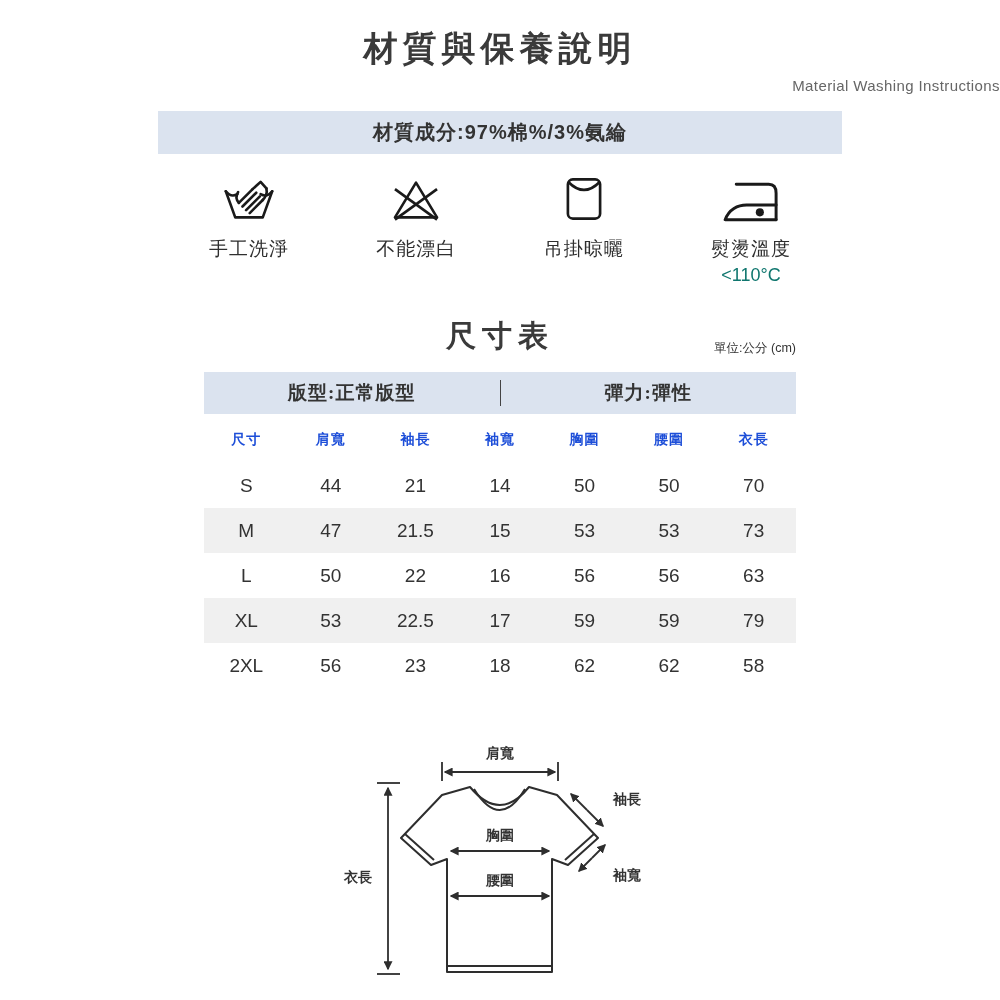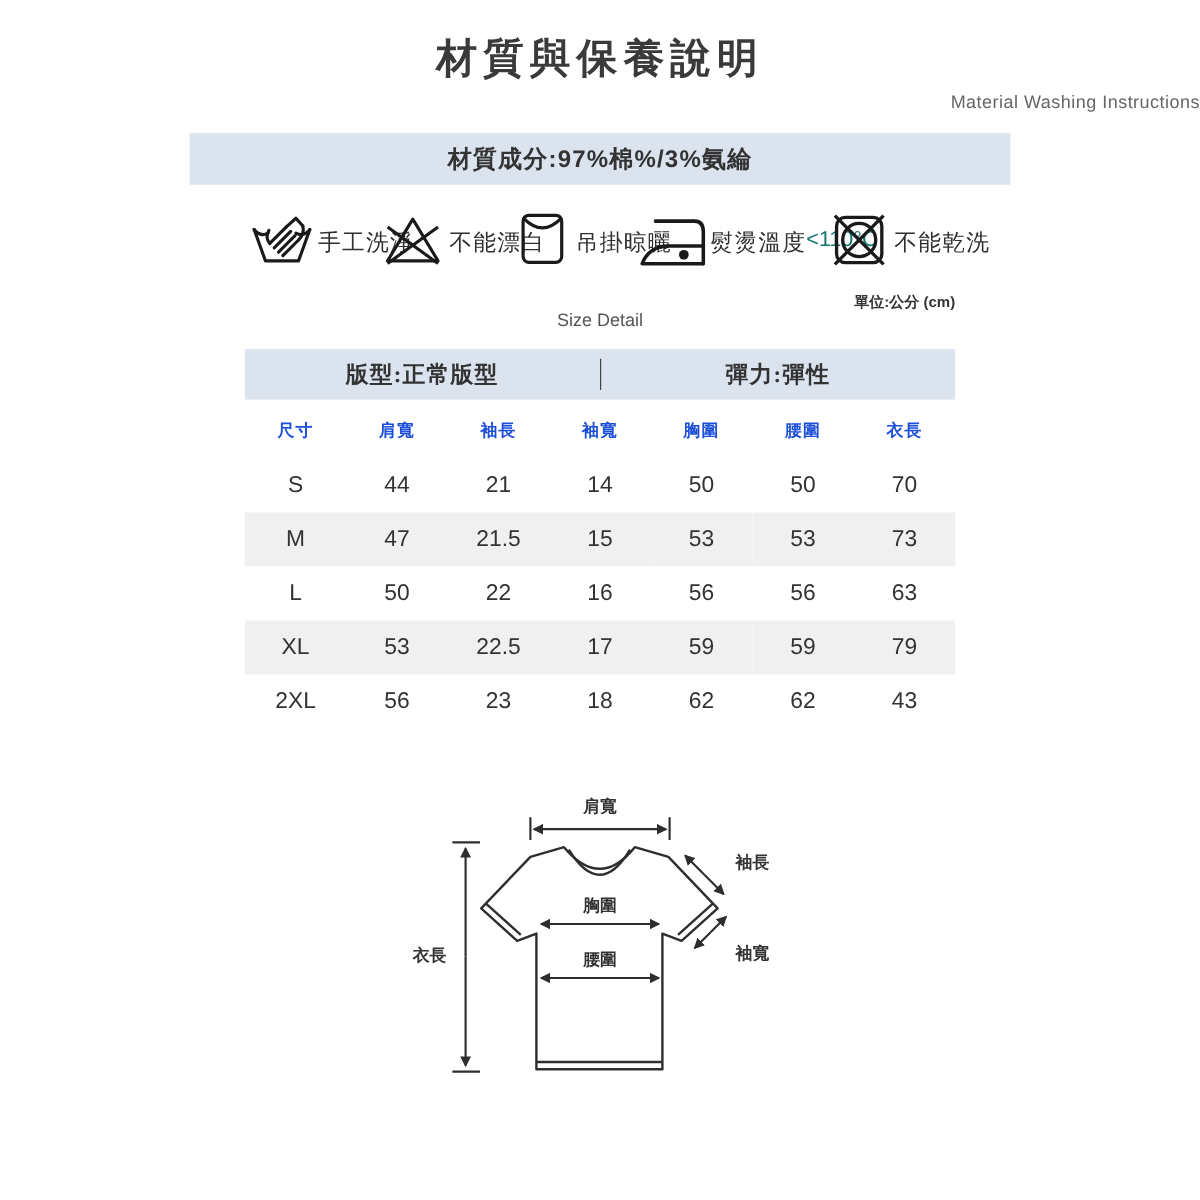--- a/index.html
+++ b/index.html
@@ -18,30 +18,30 @@
 
   .banner {
     width:684px; height:43px; margin:17px auto 0; background:#dbe3ef;
     display:flex; align-items:center; justify-content:center;
     font-size:20px; font-weight:600; letter-spacing:1px; color:#333;
   }
 
   .care-row {
     width:590px; margin:13px auto 0; display:flex; justify-content:space-between;
   }
-  .care-item { display:flex; align-items:center; min-width:88px;text-align:center; }
+  .care-item { display:flex; flex-direction:column; align-items:center; min-width:88px;text-align:center; }
   .care-icon-box { height:62px; display:flex; align-items:flex-end; justify-content:center; }
   .care-icon-box svg { display:block; }
   .care-label { margin-top:7px; font-size:19px; color:#2f2f2f; letter-spacing:1px; white-space:nowrap; }
   .care-sublabel { margin-top:3px; font-size:18px; color:#0f766e; }
 
   .size-head { position:relative; width:592px; margin:30px auto 0; text-align:center; }
   .size-title { font-size:30px; font-weight:bold; letter-spacing:6px; color:#3a3a3a; }
   .size-subtitle { font-size:15px; color:#555; margin-top:3px; }
-  .unit-note { position:absolute; right:0; bottom:15px; font-size:12.5px; color:#333;font-weight:bold; }
+  .unit-note { position:absolute; right:0; bottom:0; font-size:12.5px; color:#333; }
 
   .fit-band {
     width:592px; height:42px; margin:15px auto 0; background:#dbe3ef;
     display:flex; align-items:center; font-size:19px; font-weight:600; color:#333;font-family:Liberation Serif, serif;
   }
   .fit-cell { flex:1; text-align:center; letter-spacing:1px; }
   .band-divider { width:1px; height:26px; background:#444; }
 
   table.size-table {
     width:592px; margin:3px auto 0; border-collapse:collapse; table-layout:fixed;
@@ -114,36 +114,25 @@
         <svg width="62" height="54" viewBox="0 0 84 72" fill="none" stroke="#1a1a1a" stroke-width="4" stroke-linecap="round" stroke-linejoin="round">
           <path d="M22,12 L66,12 Q76,12 76,24 L76,60"></path>
           <path d="M76,40 L36,40 C24,40 12,46 7,60 L76,60"></path>
           <circle cx="54" cy="50" r="5.5" fill="#1a1a1a" stroke="none"></circle>
         </svg>
       </div>
       <div class="care-label">熨燙溫度</div>
       <div class="care-sublabel">&lt;110°C</div>
     </div>
 
-    <div class="care-item">
-      <div class="care-icon-box">
-        <svg width="58" height="58" viewBox="0 0 80 80" fill="none" stroke="#1a1a1a" stroke-width="3.8" stroke-linejoin="round">
-          <rect x="14" y="14" width="52" height="52" rx="10"></rect>
-          <circle cx="40" cy="40" r="19"></circle>
-          <path d="M12,12 L68,68"></path>
-          <path d="M68,12 L12,68"></path>
-        </svg>
-      </div>
-      <div class="care-label">不能乾洗</div>
-    </div>
 
   </div>
 
   <div class="size-head">
-    <div class="size-subtitle">Size Detail</div>
+    <div class="size-title">尺寸表</div>
     <div class="unit-note">單位:公分 (cm)</div>
   </div>
 
   <div class="fit-band">
     <div class="fit-cell">版型:正常版型</div>
     <div class="band-divider"></div>
     <div class="fit-cell">彈力:彈性</div>
   </div>
 
   <table class="size-table">
@@ -195,21 +184,21 @@
         <td>59</td>
         <td>79</td>
       </tr>
       <tr>
         <td>2XL</td>
         <td>56</td>
         <td>23</td>
         <td>18</td>
         <td>62</td>
         <td>62</td>
-        <td>43</td>
+        <td>58</td>
       </tr>
     </tbody>
   </table>
 
   <div class="diagram-wrap">
     <svg width="340" height="260" viewBox="0 0 340 260">
       <defs>
         <marker id="arw" viewBox="0 0 10 10" refX="8.5" refY="5" markerWidth="9" markerHeight="9" orient="auto" markerUnits="userSpaceOnUse">
           <path d="M0,0 L10,5 L0,10 Z" fill="#2e2e2e"></path>
         </marker>

